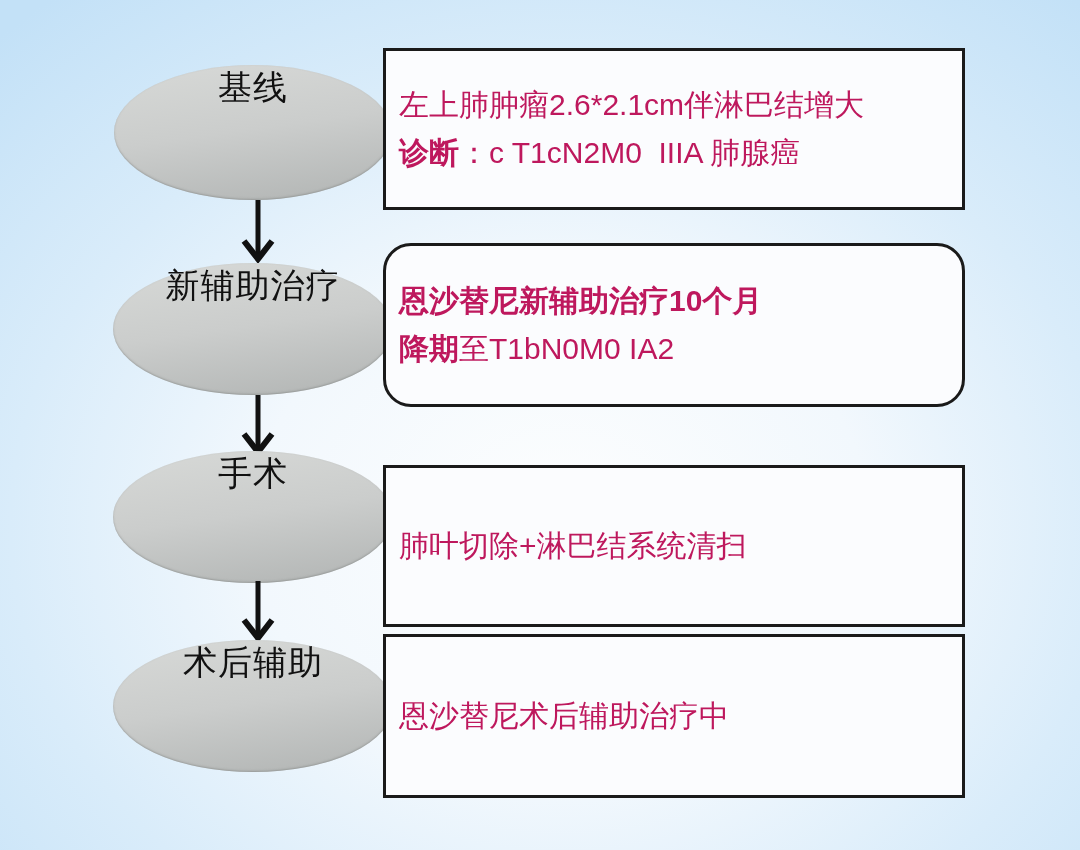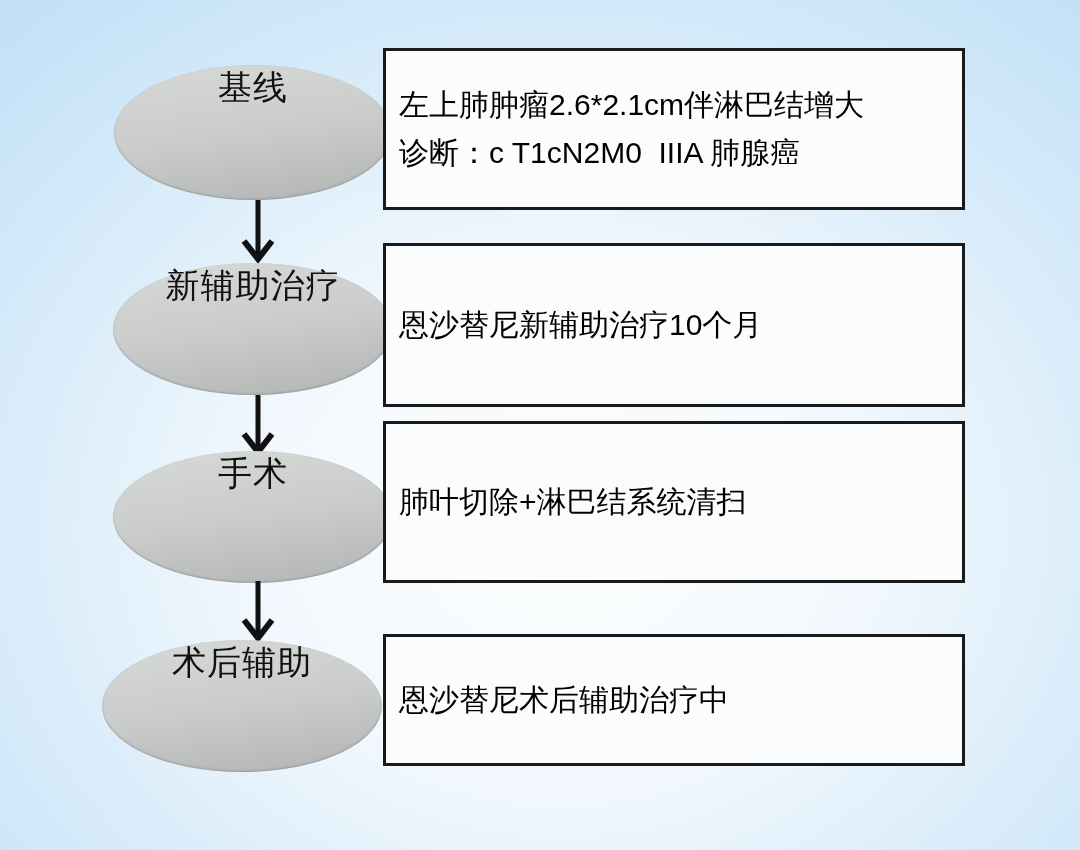--- a/index.html
+++ b/index.html
@@ -35,31 +35,31 @@
     border: 3px solid #1a1a1a;
     display: flex; flex-direction: column; justify-content: center;
     padding: 6px 10px 6px 13px;
   }
   .box-line {
     font-size: 30px;
     line-height: 48px;
     color: #111;
     white-space: pre-wrap;
   }
-  .seg { color: #000000; }
-  .seg.bold { font-weight: 400; }
+  .seg { color: #be185d; }
+  .seg.bold { font-weight: 700; }
   .arrow-svg { position: absolute; display: block; }
   .e1 { left: 114px; top:  65px; width: 278px; height: 135px; }
   .e2 { left: 113px; top: 263px; width: 280px; height: 132px; }
   .e3 { left: 113px; top: 451px; width: 280px; height: 132px; }
-  .e4 { left: 102px; top: 640px; width: 280px; height: 132px; }
+  .e4 { left: 113px; top: 640px; width: 280px; height: 132px; }
   .b1 { top:  48px; height: 162px; }
-  .b2 { top: 243px; height: 164px; }
-  .b3 { top: 421px; height: 162px; }
-  .b4 { top: 634px; height: 132px; }
+  .b2 { top: 243px; height: 164px; border-radius: 28px; }
+  .b3 { top: 465px; height: 162px; }
+  .b4 { top: 634px; height: 164px; }
   .a1 { left: 238px; top: 199px; }
   .a2 { left: 238px; top: 394px; }
   .a3 { left: 238px; top: 580px; }
 </style>
 </head>
 <body>
 
 <div class="canvas">
 
   <div class="stage-ellipse e1">
@@ -73,20 +73,21 @@
   <svg class="arrow-svg a1" width="40" height="64" viewBox="0 0 40 64">
     <line x1="20" y1="1" x2="20" y2="56" stroke="#111" stroke-width="5"></line>
     <polyline points="6,42 20,60 34,42" fill="none" stroke="#111" stroke-width="6"></polyline>
   </svg>
 
   <div class="stage-ellipse e2">
     <span class="stage-label">新辅助治疗</span>
   </div>
   <div class="info-box b2">
     <div class="box-line"><span class="seg bold">恩沙替尼新辅助治疗10个月</span></div>
+    <div class="box-line"><span class="seg bold">降期</span><span class="seg">至T1bN0M0 IA2</span></div>
   </div>
 
   <svg class="arrow-svg a2" width="40" height="62" viewBox="0 0 40 62">
     <line x1="20" y1="1" x2="20" y2="54" stroke="#111" stroke-width="5"></line>
     <polyline points="6,40 20,58 34,40" fill="none" stroke="#111" stroke-width="6"></polyline>
   </svg>
 
   <div class="stage-ellipse e3">
     <span class="stage-label">手术</span>
   </div>

